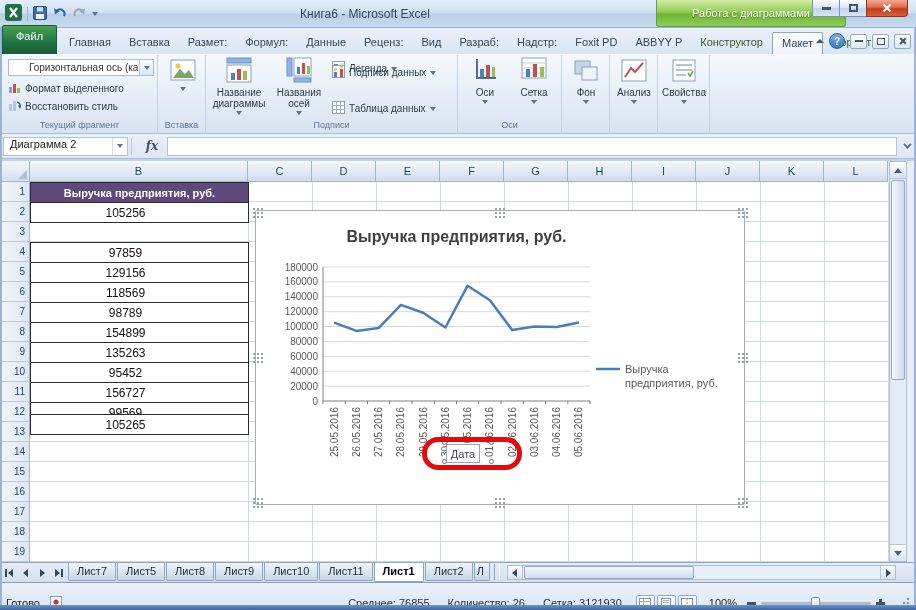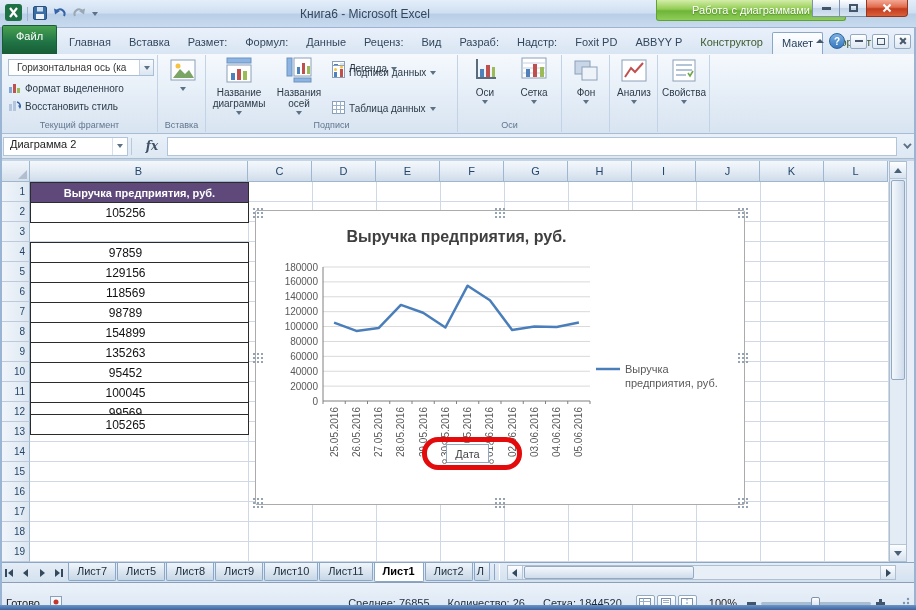--- a/index.html
+++ b/index.html
@@ -7,21 +7,21 @@
   body{font-family:"Liberation Sans","DejaVu Sans",sans-serif;font-size:11px;color:#1e1e1e;position:relative;overflow:hidden;background:#e8eef7;user-select:none;}
   #app{position:absolute;inset:0;}
 
   
   .titlebar{position:absolute;left:0;top:0;width:916px;height:28px;
     background:linear-gradient(#e4eefa 0%,#cfdff1 48%,#b9cfe7 52%,#c8daee 100%);
     border-bottom:1px solid #9db4d0;}
   .qat{position:absolute;left:5px;top:4px;display:flex;align-items:center;gap:5px;}
   .qat .sep{width:1px;height:14px;background:#9fb5cd;}
   .win-title{position:absolute;left:130px;top:7px;width:470px;text-align:center;font-size:12px;color:#33475c;white-space:nowrap;}
-  .ctx-header{position:absolute;left:656px;top:0;width:190px;height:21px;
+  .ctx-header{position:absolute;left:656px;top:0;width:190px;height:27px;
     background:linear-gradient(#d4eda9 0%,#93cd55 45%,#6fb43a 55%,#8fce58 100%);
     border:1px solid #61a234;border-top:none;border-radius:0 0 3px 3px;
     color:#fff;text-shadow:0 1px 1px rgba(40,80,10,.45);display:flex;align-items:center;justify-content:center;font-size:11px;}
   .win-btns{position:absolute;right:8px;top:0;display:flex;}
   .win-btn{width:28px;height:17px;border:1px solid #7d93ad;border-top:none;margin-left:-1px;
     background:linear-gradient(#fdfeff,#dae6f3 48%,#c2d4e8 52%,#d6e4f2);
     display:flex;align-items:center;justify-content:center;}
   .win-btn.close{width:42px;background:linear-gradient(#f4a894,#e06a4c 45%,#c33c1e 55%,#d8603a);border-color:#93381f;border-radius:0 0 4px 0;}
   .glyph-min{width:9px;height:3px;background:#41566b;}
   .glyph-max{width:9px;height:8px;border:2px solid #41566b;}
@@ -49,21 +49,21 @@
   .help-btn{width:16px;height:16px;border-radius:50%;background:linear-gradient(#79b1e3,#3a79bd);
     color:#fff;font-weight:bold;font-size:10px;display:flex;align-items:center;justify-content:center;border:1px solid #2d639c;}
 
   
   .ribbon{position:absolute;left:0;top:54px;width:916px;height:80px;
     background:linear-gradient(#f5f9fd,#e4edf7 55%,#d8e4f1);border-bottom:1px solid #a8bdd4;}
   .rgroup{position:absolute;top:1px;height:77px;border-right:1px solid #c3d2e4;}
   .glabel{position:absolute;bottom:2px;left:0;right:0;text-align:center;font-size:9px;color:#60758e;white-space:nowrap;}
   .combo{position:absolute;left:6px;top:4px;width:146px;height:17px;background:#fff;border:1px solid #aabfd6;
     display:flex;align-items:center;font-size:10px;color:#333;}
-  .combo .cv{flex:1;padding-left:8px;white-space:nowrap;overflow:hidden;}
+  .combo .cv{flex:1;padding-left:20px;white-space:nowrap;overflow:hidden;}
   .combo .cbtn{width:14px;height:100%;border-left:1px solid #c2d1e2;background:linear-gradient(#fafcfe,#dbe6f1);
     display:flex;align-items:center;justify-content:center;}
   .darr{width:0;height:0;border-left:3px solid transparent;border-right:3px solid transparent;border-top:4px solid #5c7185;display:inline-block;}
   .sbtn{position:absolute;display:flex;align-items:center;gap:4px;font-size:10px;color:#2d3b49;white-space:nowrap;}
   .bigbtn{position:absolute;top:2px;display:flex;flex-direction:column;align-items:center;gap:2px;
     font-size:10px;color:#2d3b49;text-align:center;line-height:11px;}
 
   
   .fbar{position:absolute;left:0;top:134px;width:916px;height:25px;
     background:linear-gradient(#e9f0f9,#dde8f3);border-bottom:1px solid #aabccf;display:flex;align-items:center;}
@@ -92,21 +92,21 @@
   .vline{position:absolute;top:0;bottom:0;width:1px;background:#d0d7e5;}
   .bcell{position:absolute;left:0;width:219px;height:21px;background:#fff;border:1px solid #2b2b2b;
     display:flex;align-items:center;justify-content:center;padding-right:28px;font-size:12px;color:#111;z-index:2;}
   .bcell.bhead{background:#5f497a;color:#fff;font-weight:bold;font-size:11px;padding-right:0;}
 
   
   #chart{position:absolute;left:255px;top:210px;width:490px;height:295px;background:#fff;
     border:1px solid #ababab;border-radius:2px;z-index:3;}
   .chandle{position:absolute;width:11px;height:11px;z-index:6;
     background-image:radial-gradient(circle,#93a3b3 1.1px,transparent 1.3px);background-size:4px 4px;}
-  #axis-title-box{position:absolute;left:190px;top:233px;width:43px;height:19px;background:#fff;border:1px solid #92a8c0;
+  #axis-title-box{position:absolute;left:190px;top:233px;width:34px;height:19px;background:#fff;border:1px solid #92a8c0;
     display:flex;align-items:center;justify-content:center;font-size:11px;color:#454545;z-index:7;}
   .hdot{position:absolute;width:5px;height:5px;border-radius:50%;background:#fff;border:1px solid #7b7b7b;z-index:8;}
   #red-ring{position:absolute;left:166px;top:226px;width:100px;height:33px;border:5px solid #e30b0b;border-radius:16px;z-index:9;}
 
   
   .vscroll{position:absolute;left:889px;top:161px;width:18px;height:401px;background:#e3ecf5;border:1px solid #aebfd2;}
   .varrow{position:absolute;left:0;width:16px;height:17px;background:linear-gradient(#fdfeff,#d7e3f0);border-bottom:1px solid #b5c6d9;
     display:flex;align-items:center;justify-content:center;}
   .vthumb{position:absolute;left:1px;top:18px;width:14px;height:200px;background:linear-gradient(to right,#f4f8fc,#cfdcec);
     border:1px solid #93a9c2;border-radius:2px;}
@@ -454,21 +454,21 @@
       <div class="vline" style="left: 858px;"></div>
       <div class="bcell bhead" style="top: 0px;">Выручка предприятия, руб.</div>
       <div class="bcell" style="top: 20px;">105256</div>
       <div class="bcell" style="top: 60px;">97859</div>
       <div class="bcell" style="top: 80px;">129156</div>
       <div class="bcell" style="top: 100px;">118569</div>
       <div class="bcell" style="top: 120px;">98789</div>
       <div class="bcell" style="top: 140px;">154899</div>
       <div class="bcell" style="top: 160px;">135263</div>
       <div class="bcell" style="top: 180px;">95452</div>
-      <div class="bcell" style="top: 200px;">100045</div>
+      <div class="bcell" style="top: 200px;">156727</div>
       <div class="bcell" style="top: 220px;">99569</div>
       <div class="bcell" style="top: 232px;">105265</div>
     </div>
 
   <div id="chart">
     <svg id="chart-svg" width="488" height="293">
         <text x="200.5" y="31" text-anchor="middle" font-size="16" font-weight="bold" fill="#3f3f3f">Выручка предприятия, руб.</text>
         <line x1="67" y1="190" x2="334" y2="190" stroke="#808080" stroke-width="1"></line>
         <text x="62" y="193.5" text-anchor="end" font-size="10" fill="#595959">0</text>
         <line x1="67" y1="175.11111111111111" x2="334" y2="175.11111111111111" stroke="#d9d9d9" stroke-width="1"></line>
@@ -586,21 +586,21 @@
 
   <div class="statusbar">
     <span>Готово</span>
     <span style="margin-left:10px;"><svg width="12" height="12">
           <rect x="0.5" y="0.5" width="11" height="11" fill="#f4f8fc" stroke="#8aa0b8"></rect>
           <circle cx="6" cy="6" r="2.5" fill="#c0392b"></circle>
         </svg></span>
     <span class="stats">
       <span><span>Среднее:</span> <span>76855</span></span>
       <span><span>Количество:</span> <span>26</span></span>
-      <span><span>Сетка:</span> <span>1844520</span></span>
+      <span><span>Сетка:</span> <span>3121930</span></span>
     </span>
     <span class="viewbtns">
       <span class="viewbtn">
           <svg width="12" height="10">
             <rect x="0.5" y="0.5" width="11" height="9" fill="#fff" stroke="#7d93ad"></rect>
             <path d="M0.5 3.5 H11.5 M4.5 0.5 V9.5" stroke="#9ab1c9"></path>
           </svg>
         </span>
       <span class="viewbtn">
           <svg width="12" height="10">

